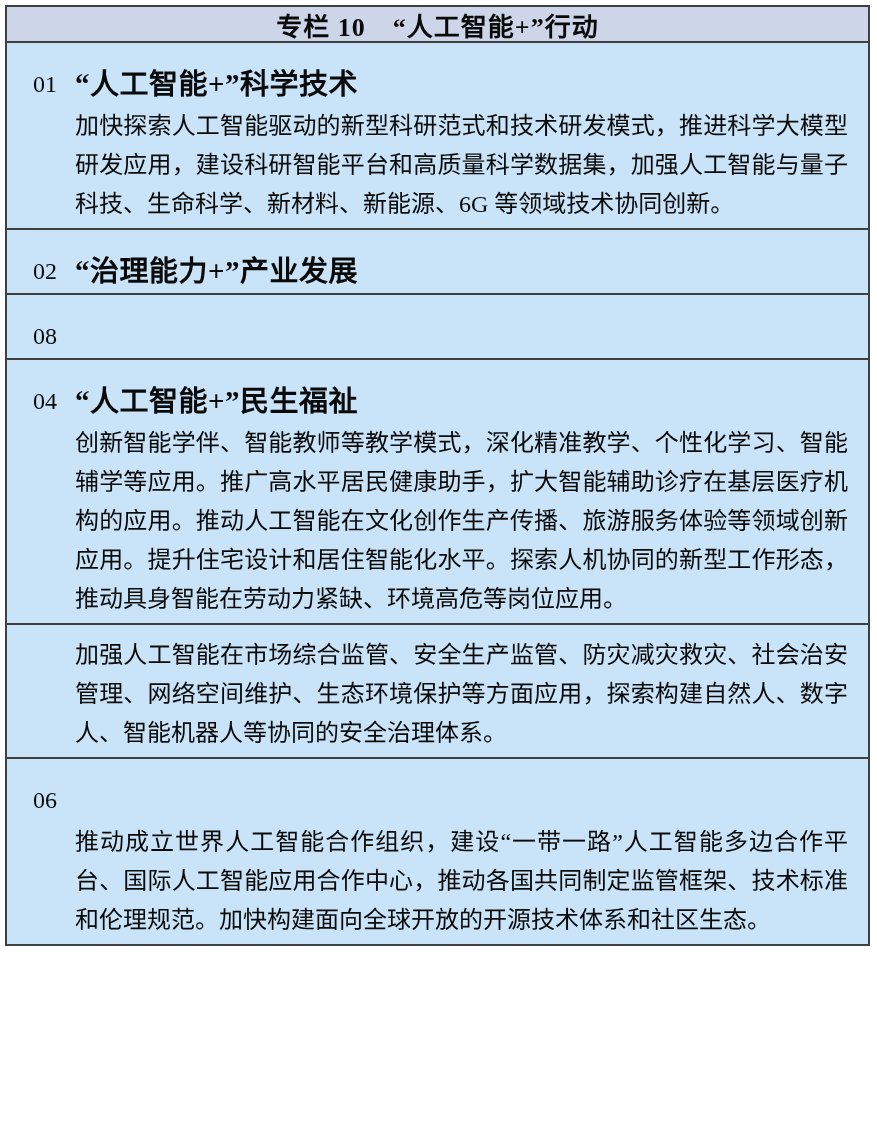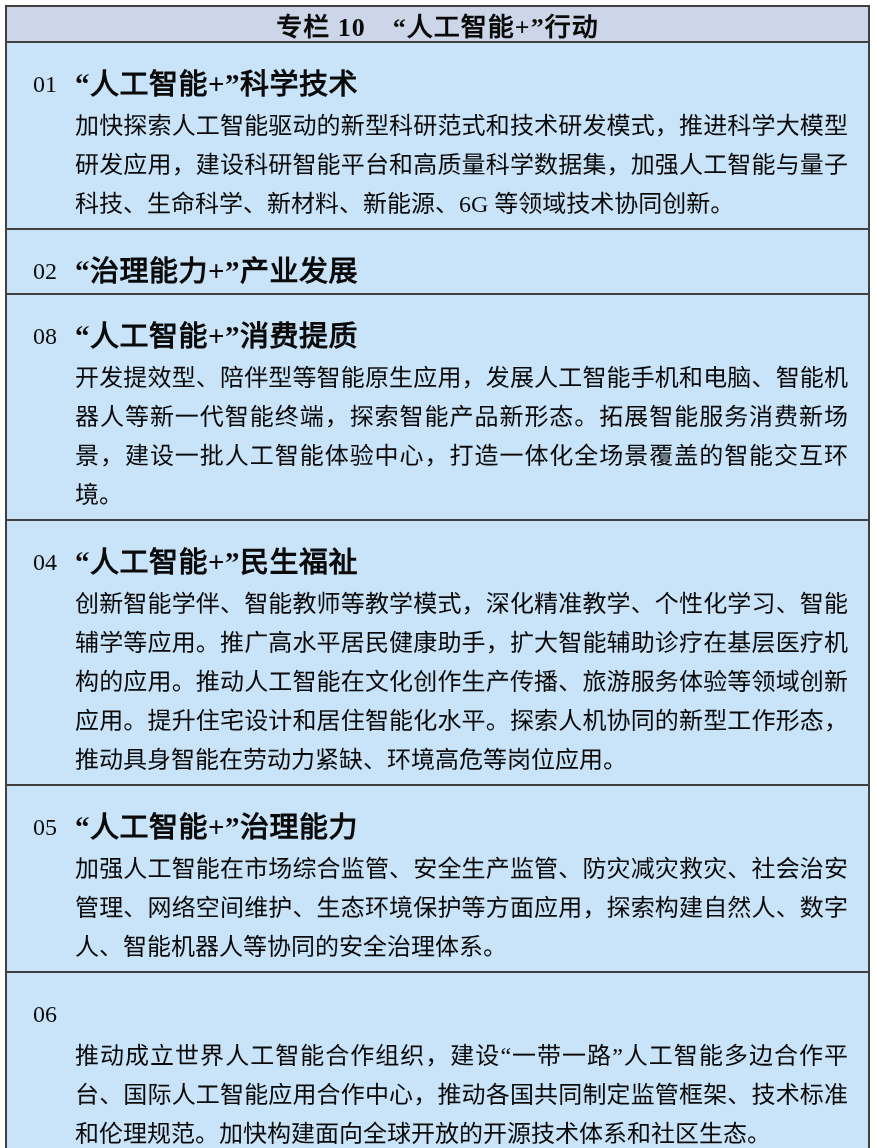--- a/index.html
+++ b/index.html
@@ -83,38 +83,32 @@
   <section class="row">
     <div class="row-head">
       <span class="row-num">02</span>
       <span class="row-title">“治理能力+”产业发展</span>
     </div>
   </section>
 
   <section class="row">
     <div class="row-head">
       <span class="row-num">08</span>
-      <span class="row-title">“人工智能+”消费提质</span>
     </div>
-    <p class="row-body">开发提效型、陪伴型等智能原生应用，发展人工智能手机和电脑、智能机器人等新一代智能终端，探索智能产品新形态。拓展智能服务消费新场景，建设一批人工智能体验中心，打造一体化全场景覆盖的智能交互环境。</p>
   </section>
 
   <section class="row">
     <div class="row-head">
       <span class="row-num">04</span>
       <span class="row-title">“人工智能+”民生福祉</span>
     </div>
     <p class="row-body">创新智能学伴、智能教师等教学模式，深化精准教学、个性化学习、智能辅学等应用。推广高水平居民健康助手，扩大智能辅助诊疗在基层医疗机构的应用。推动人工智能在文化创作生产传播、旅游服务体验等领域创新应用。提升住宅设计和居住智能化水平。探索人机协同的新型工作形态，推动具身智能在劳动力紧缺、环境高危等岗位应用。</p>
   </section>
 
   <section class="row">
-    <div class="row-head">
-      <span class="row-num">05</span>
-      <span class="row-title">“人工智能+”治理能力</span>
-    </div>
     <p class="row-body">加强人工智能在市场综合监管、安全生产监管、防灾减灾救灾、社会治安管理、网络空间维护、生态环境保护等方面应用，探索构建自然人、数字人、智能机器人等协同的安全治理体系。</p>
   </section>
 
   <section class="row">
     <div class="row-head">
       <span class="row-num">06</span>
     </div>
     <p class="row-body">推动成立世界人工智能合作组织，建设“一带一路”人工智能多边合作平台、国际人工智能应用合作中心，推动各国共同制定监管框架、技术标准和伦理规范。加快构建面向全球开放的开源技术体系和社区生态。</p>
   </section>
 </div>

